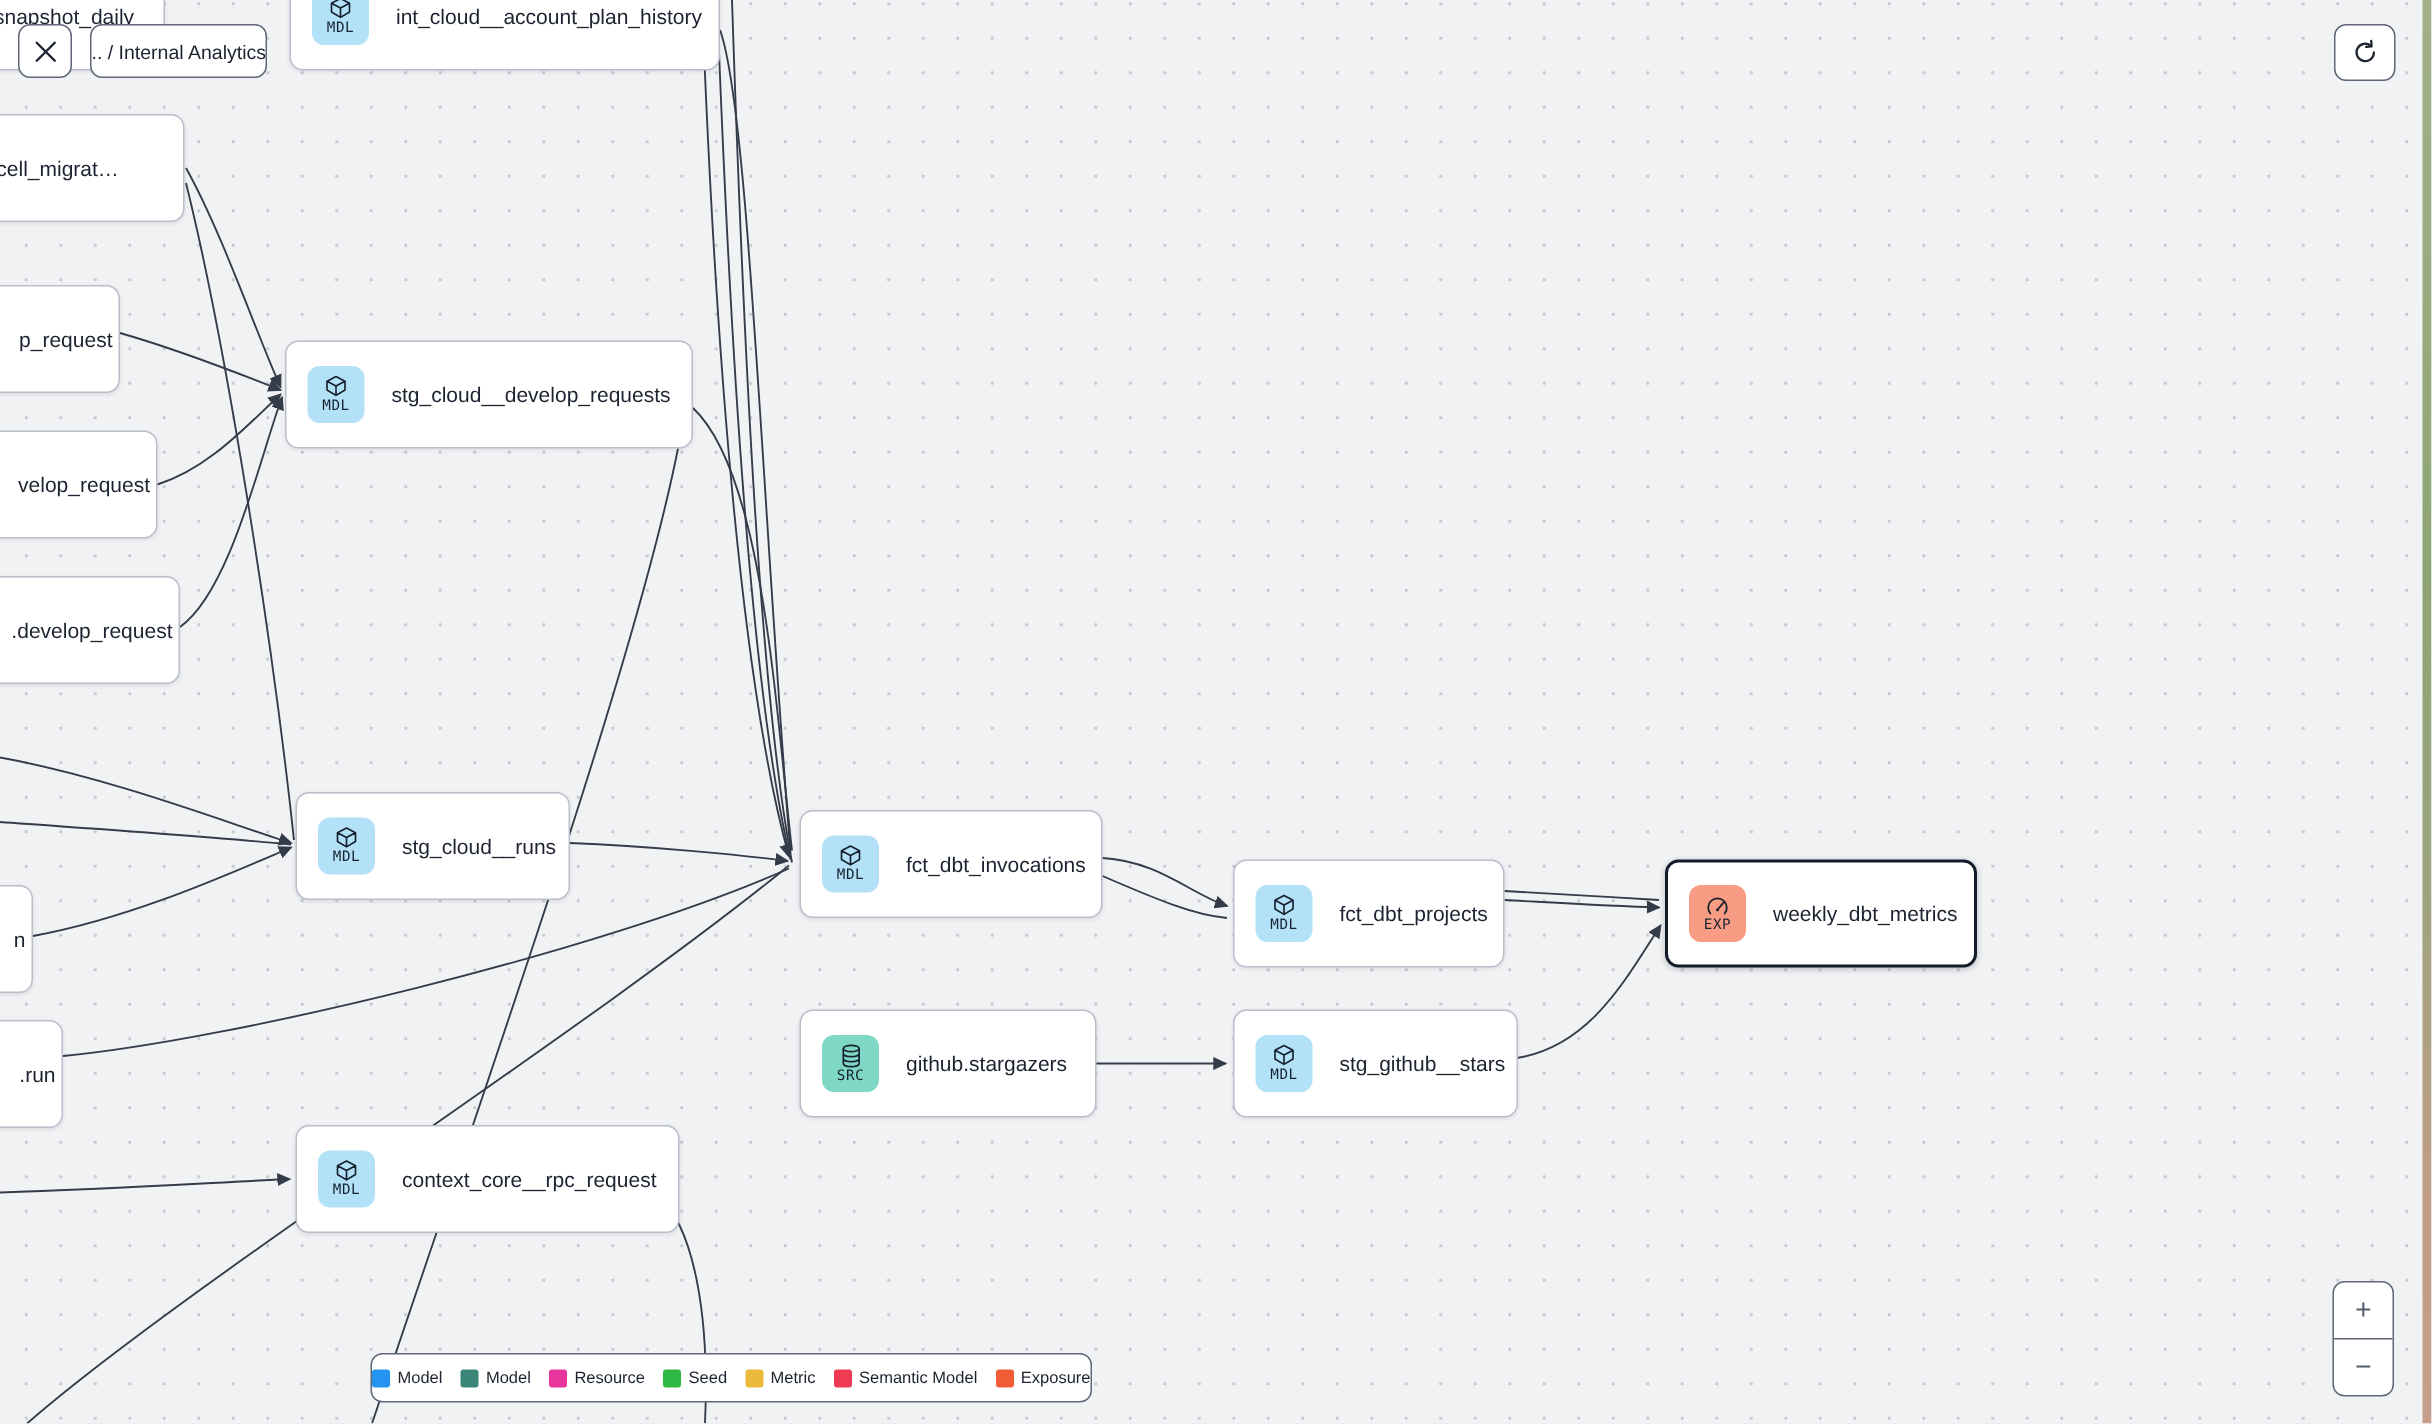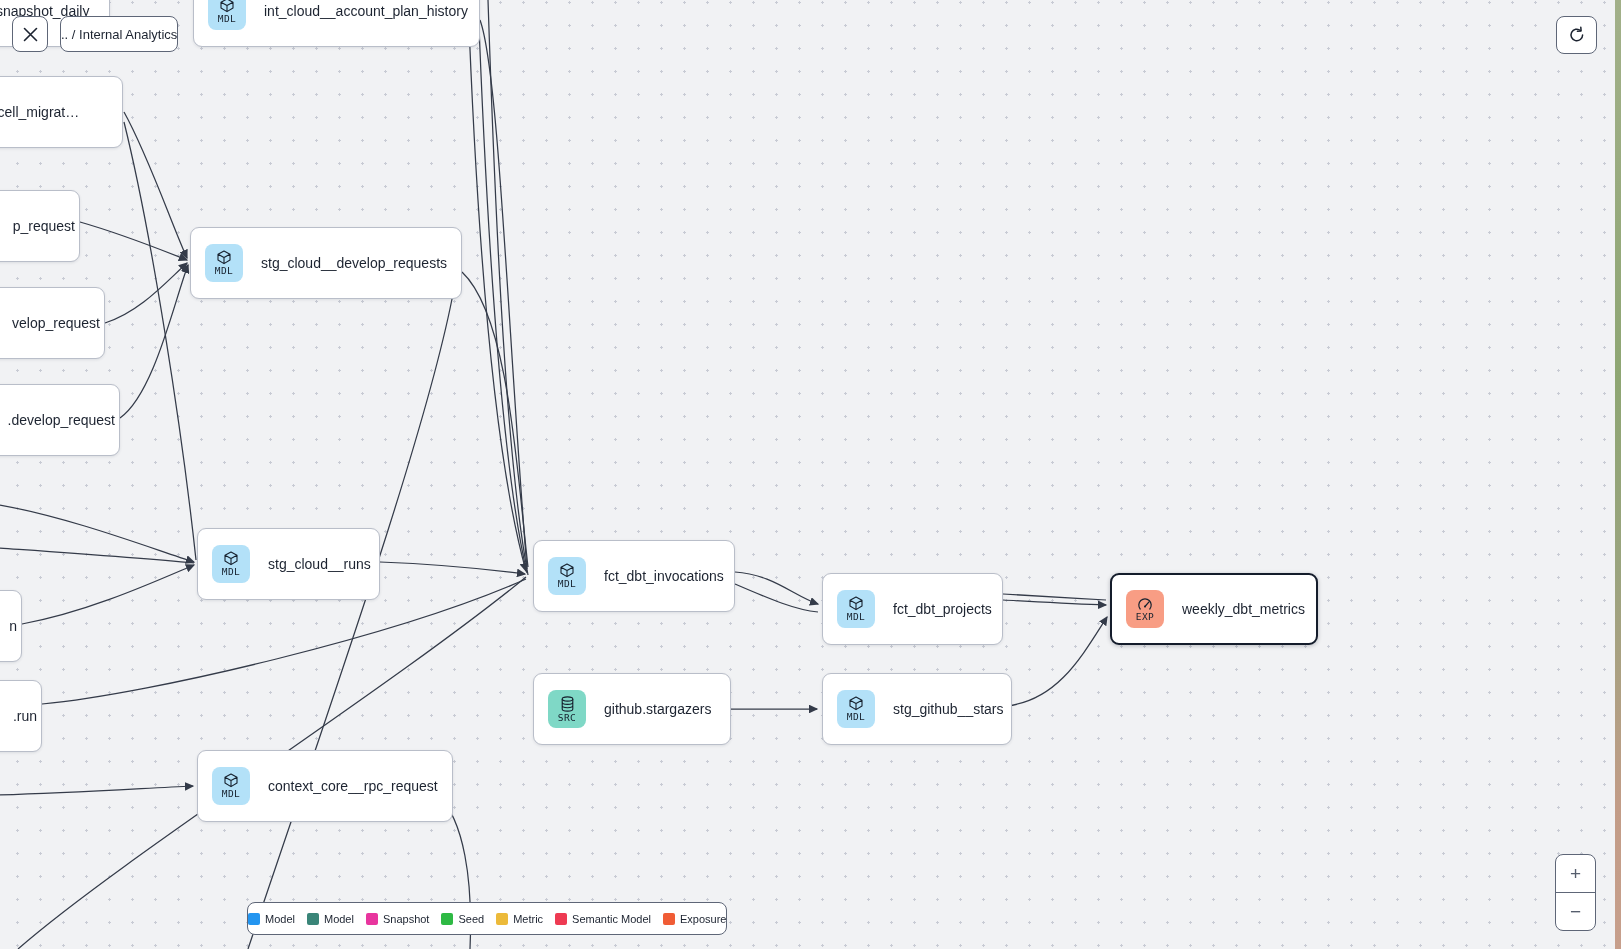--- a/index.html
+++ b/index.html
@@ -246,21 +246,21 @@
       <span class="item">
         <span class="sw" style="background: rgb(35, 149, 240);"></span>
         <span>Model</span>
       </span>
       <span class="item">
         <span class="sw" style="background: rgb(58, 133, 120);"></span>
         <span>Model</span>
       </span>
       <span class="item">
         <span class="sw" style="background: rgb(232, 53, 158);"></span>
-        <span>Snapshot</span>
+        <span>Resource</span>
       </span>
       <span class="item">
         <span class="sw" style="background: rgb(46, 185, 68);"></span>
         <span>Seed</span>
       </span>
       <span class="item">
         <span class="sw" style="background: rgb(236, 186, 58);"></span>
         <span>Metric</span>
       </span>
       <span class="item">

